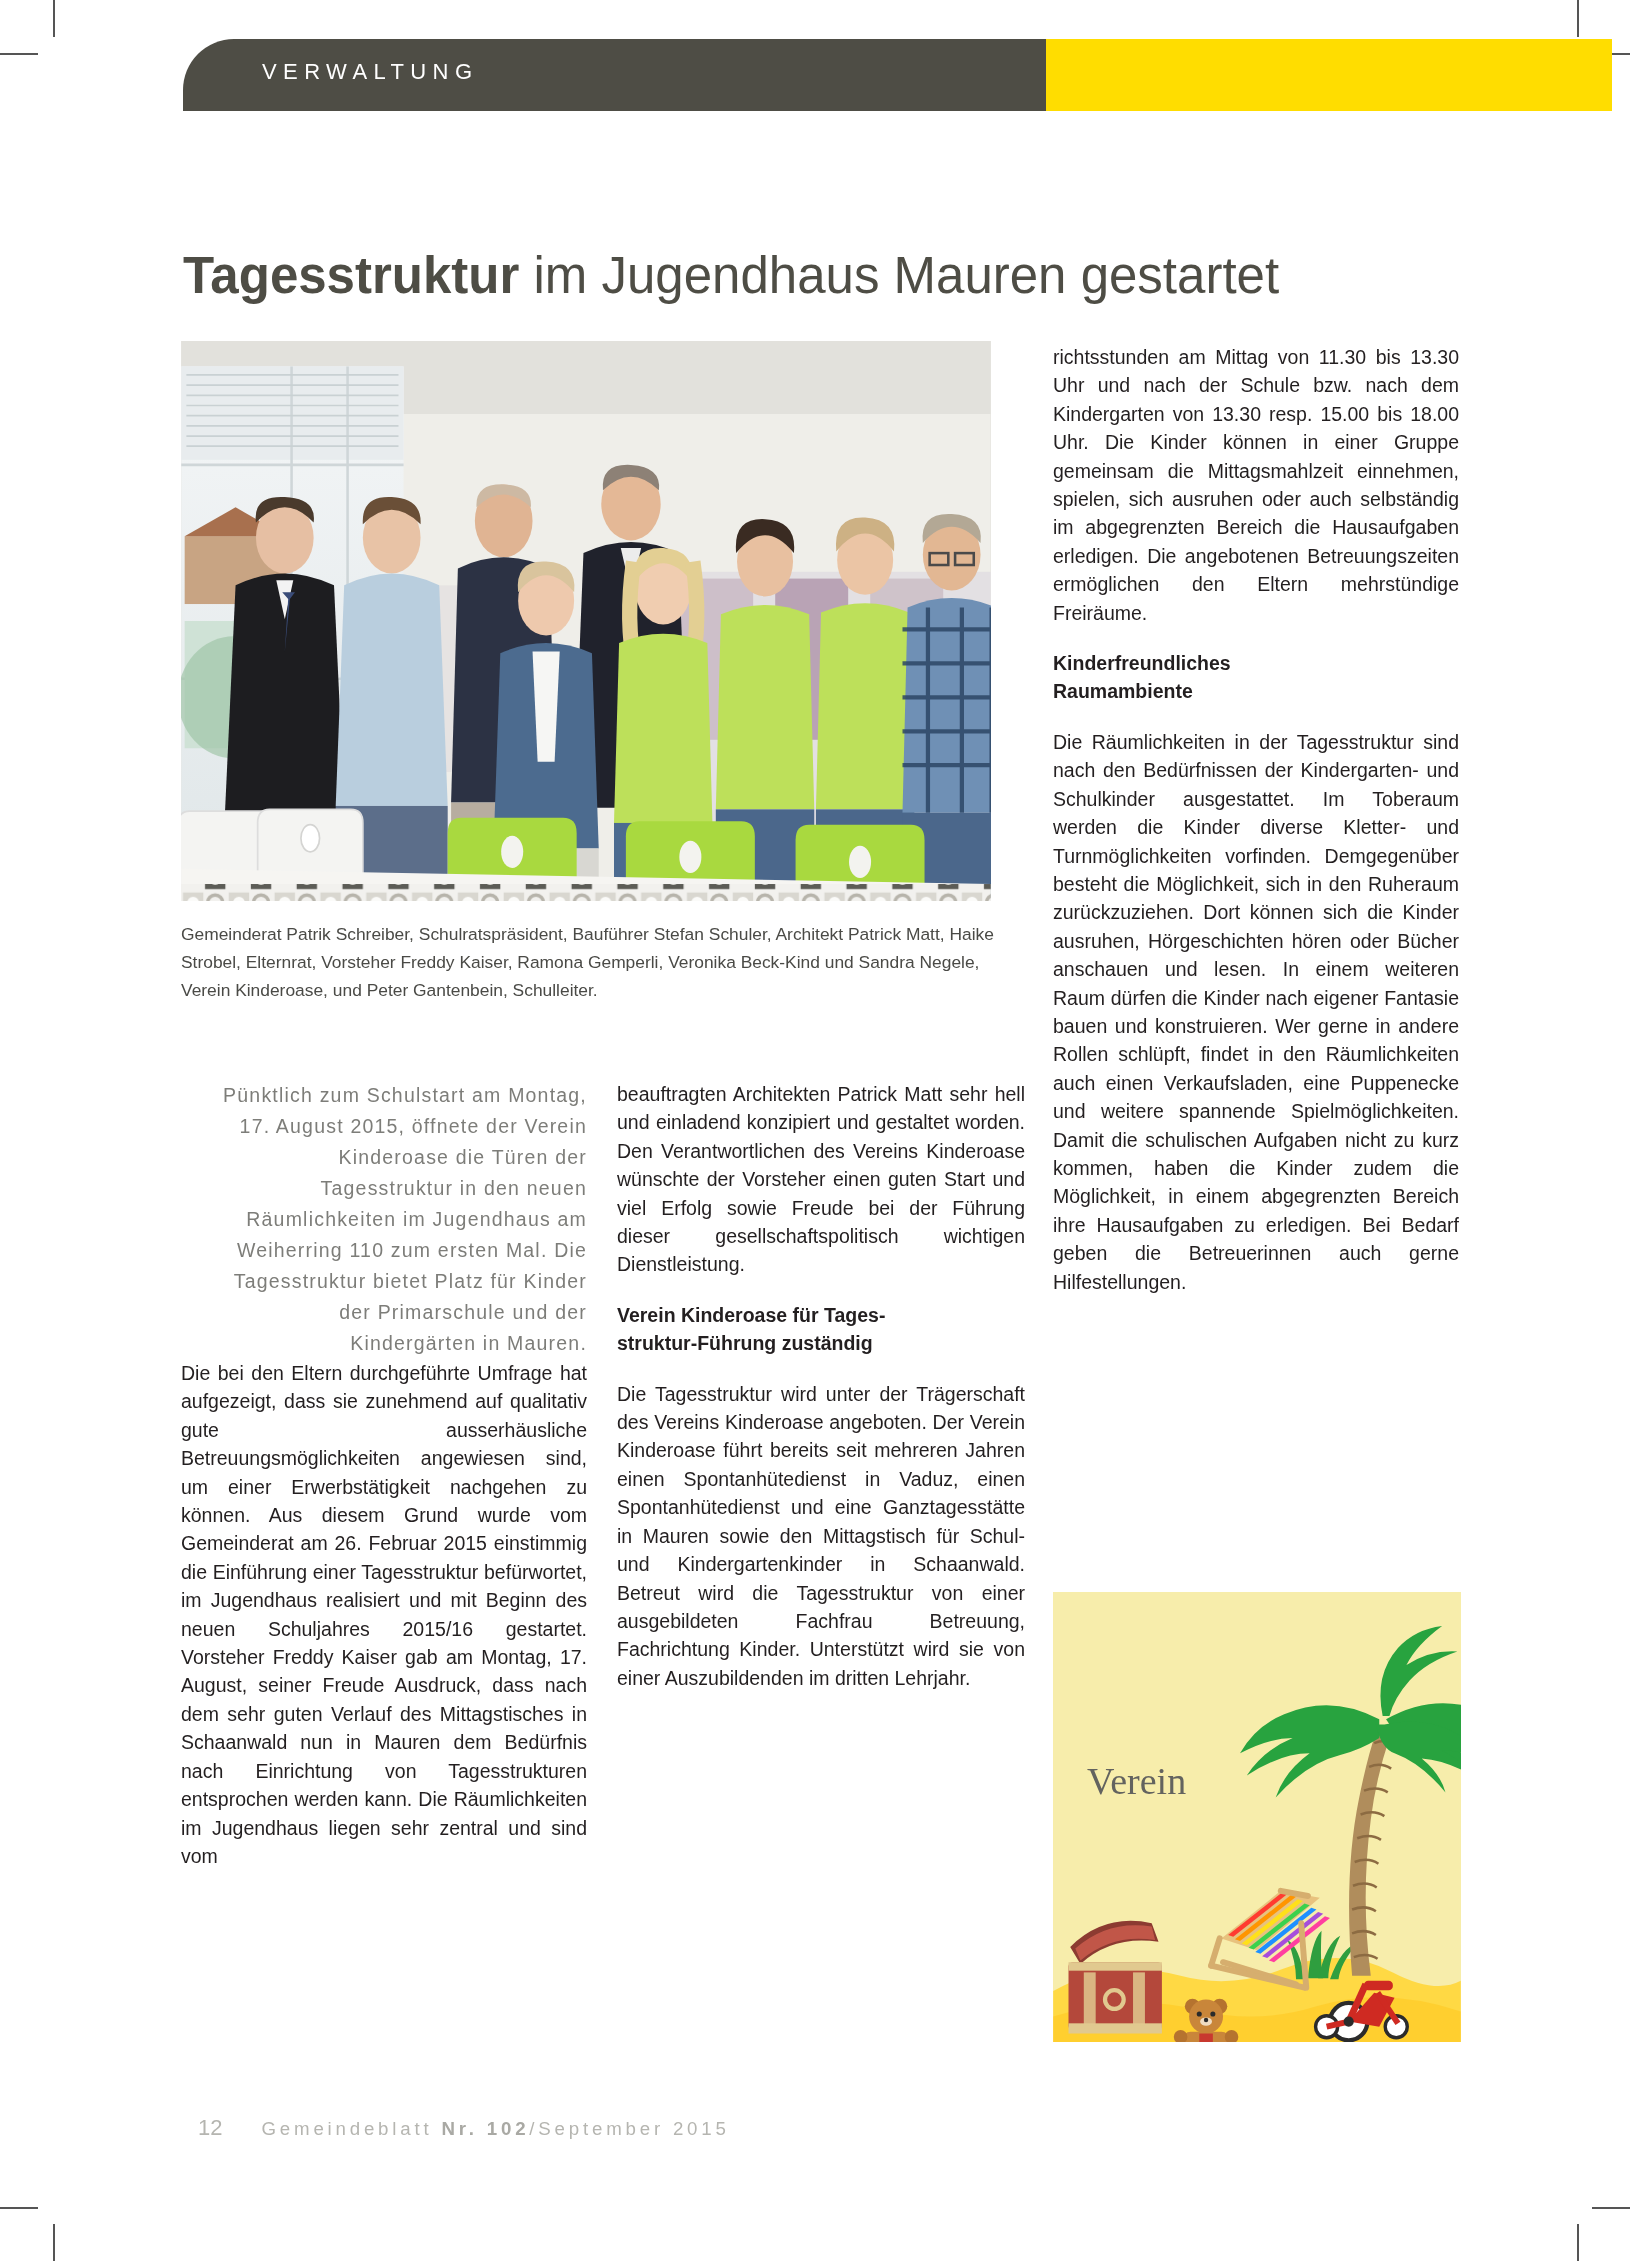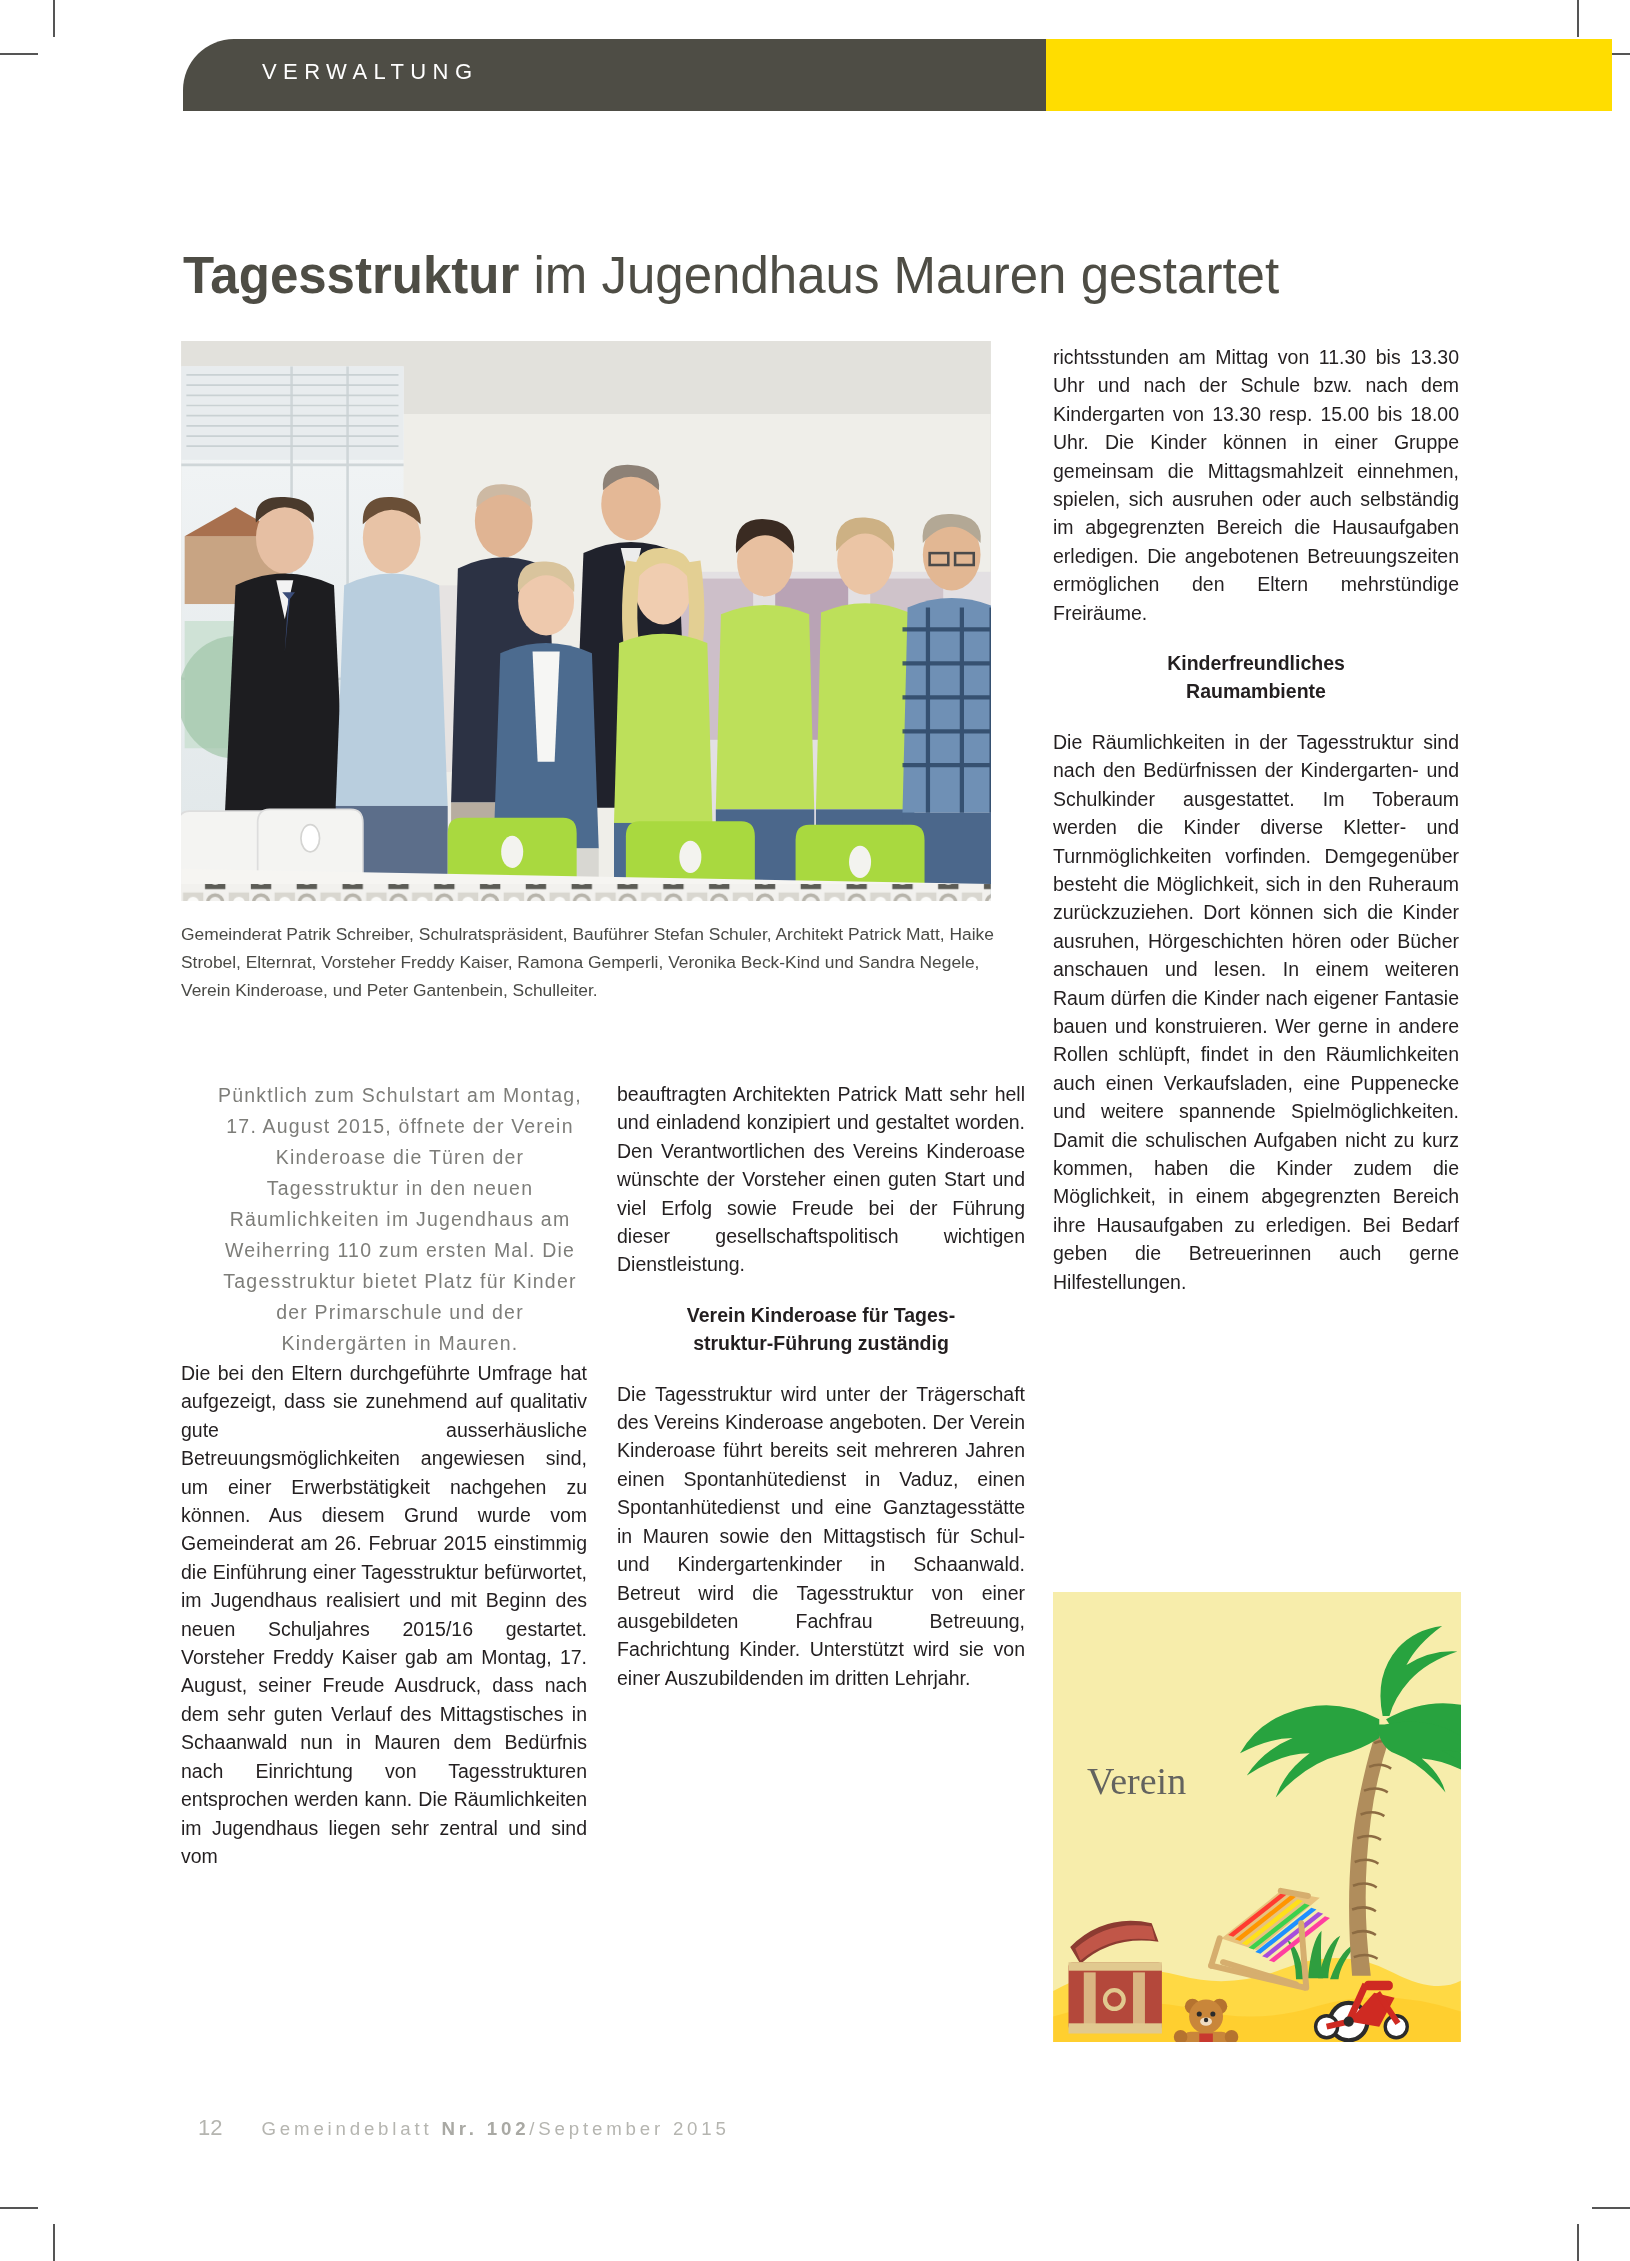--- a/index.html
+++ b/index.html
@@ -30,28 +30,28 @@
   .photo{position:absolute;left:181px;top:341px;width:810px;height:560px;
     overflow:hidden;background:#d8d8d4;}
   .caption{position:absolute;left:181px;top:920px;width:815px;
     font-size:17.4px;line-height:28px;color:#4a4a46;font-weight:400;}
 
   
   .col{position:absolute;font-size:19.5px;color:#231f20;}
   .col p{margin:0 0 22px 0;text-align:justify;line-height:28.4px;
     -webkit-hyphens:none;hyphens:none;}
   .col p:last-child{margin-bottom:0;}
-  .col h3{margin:0 0 22px 0;font-size:19.5px;font-weight:700;line-height:28.4px;text-align:center;}
+  .col h3{margin:0 0 22px 0;font-size:19.5px;font-weight:700;line-height:28.4px;}
 
   #col1{left:181px;top:1080px;width:406px;}
   #col2{left:617px;top:1080px;width:408px;}
   #col3{left:1053px;top:343px;width:406px;}
 
   .lead p{color:#7d7d79;letter-spacing:1.2px;line-height:31px;
-    text-align:center;font-weight:400;margin-left:32px;}
+    text-align:right;font-weight:400;margin-left:32px;}
 
   
   .advert{position:absolute;left:1053px;top:1592px;width:408px;height:450px;
     background:#f7edab;overflow:hidden;}
   .advert-title{position:absolute;left:34px;top:160px;width:289px;
     font-family:"Liberation Serif","DejaVu Serif",serif;
     font-size:38px;line-height:59px;color:#63635f;}
 
   
   .footer{position:absolute;left:198px;top:2115px;

